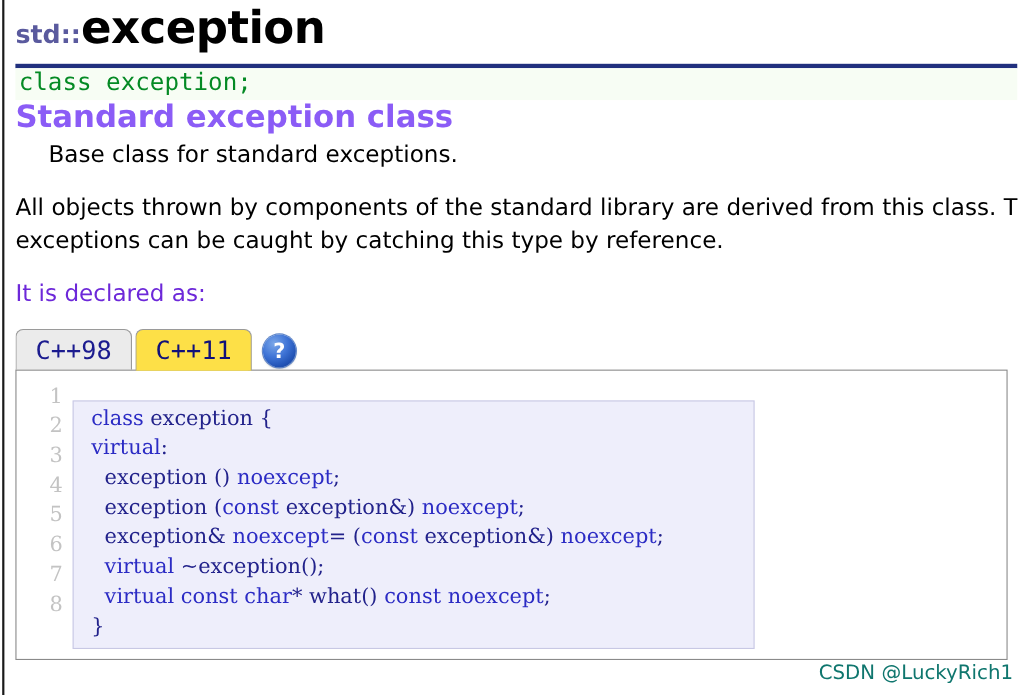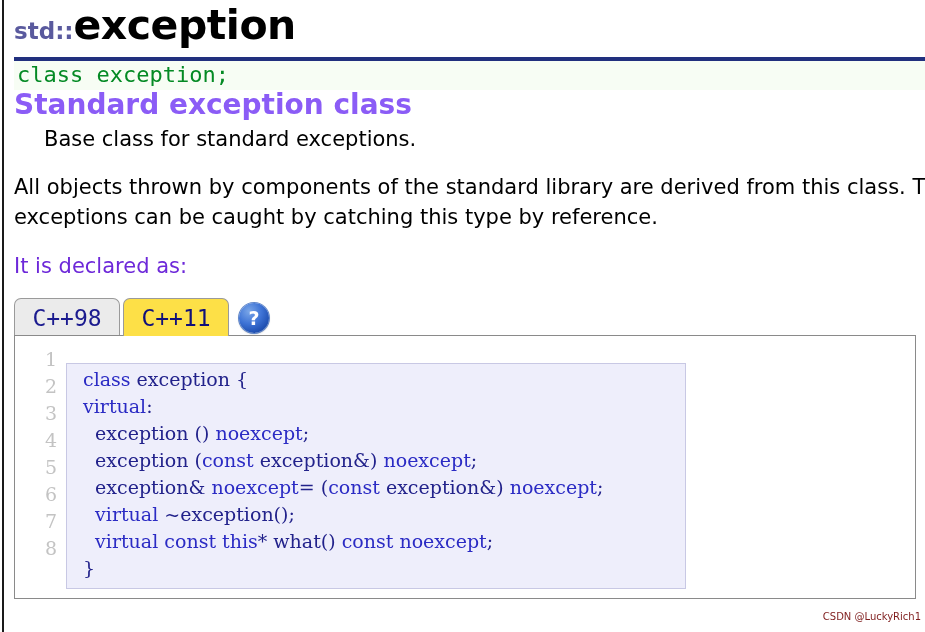--- a/index.html
+++ b/index.html
@@ -196,22 +196,22 @@
     overflow: hidden;
   }
   .codebox .kw { color: #2b2bc4; }
 
   
   .watermark {
     position: absolute;
     right: 4px;
     bottom: 10px;
     font-family: "DejaVu Sans", sans-serif;
-    font-size: 10px;
-    color: #7f1d1d;
+    font-size: 18px;
+    color: #0f766e;
     white-space: nowrap;
   }
 </style>
 </head>
 <body>
 
 <div class="left-edge"></div>
 
 <div class="page">
 
@@ -250,19 +250,19 @@
 5
 6
 7
 8</div>
       <pre class="codebox"><span class="kw">class</span> exception {
 <span class="kw">virtual</span>:
   exception () <span class="kw">noexcept</span>;
   exception (<span class="kw">const</span> exception&amp;) <span class="kw">noexcept</span>;
   exception&amp; <span class="kw">noexcept</span>= (<span class="kw">const</span> exception&amp;) <span class="kw">noexcept</span>;
   <span class="kw">virtual</span> ~exception();
-  <span class="kw">virtual</span> <span class="kw">const</span> <span class="kw">this</span>* what() <span class="kw">const</span> <span class="kw">noexcept</span>;
+  <span class="kw">virtual</span> <span class="kw">const</span> <span class="kw">char</span>* what() <span class="kw">const</span> <span class="kw">noexcept</span>;
 }</pre>
     </div>
   </div>
 
   <div class="watermark">CSDN @LuckyRich1</div>
 </div>
 
 </body></html>

